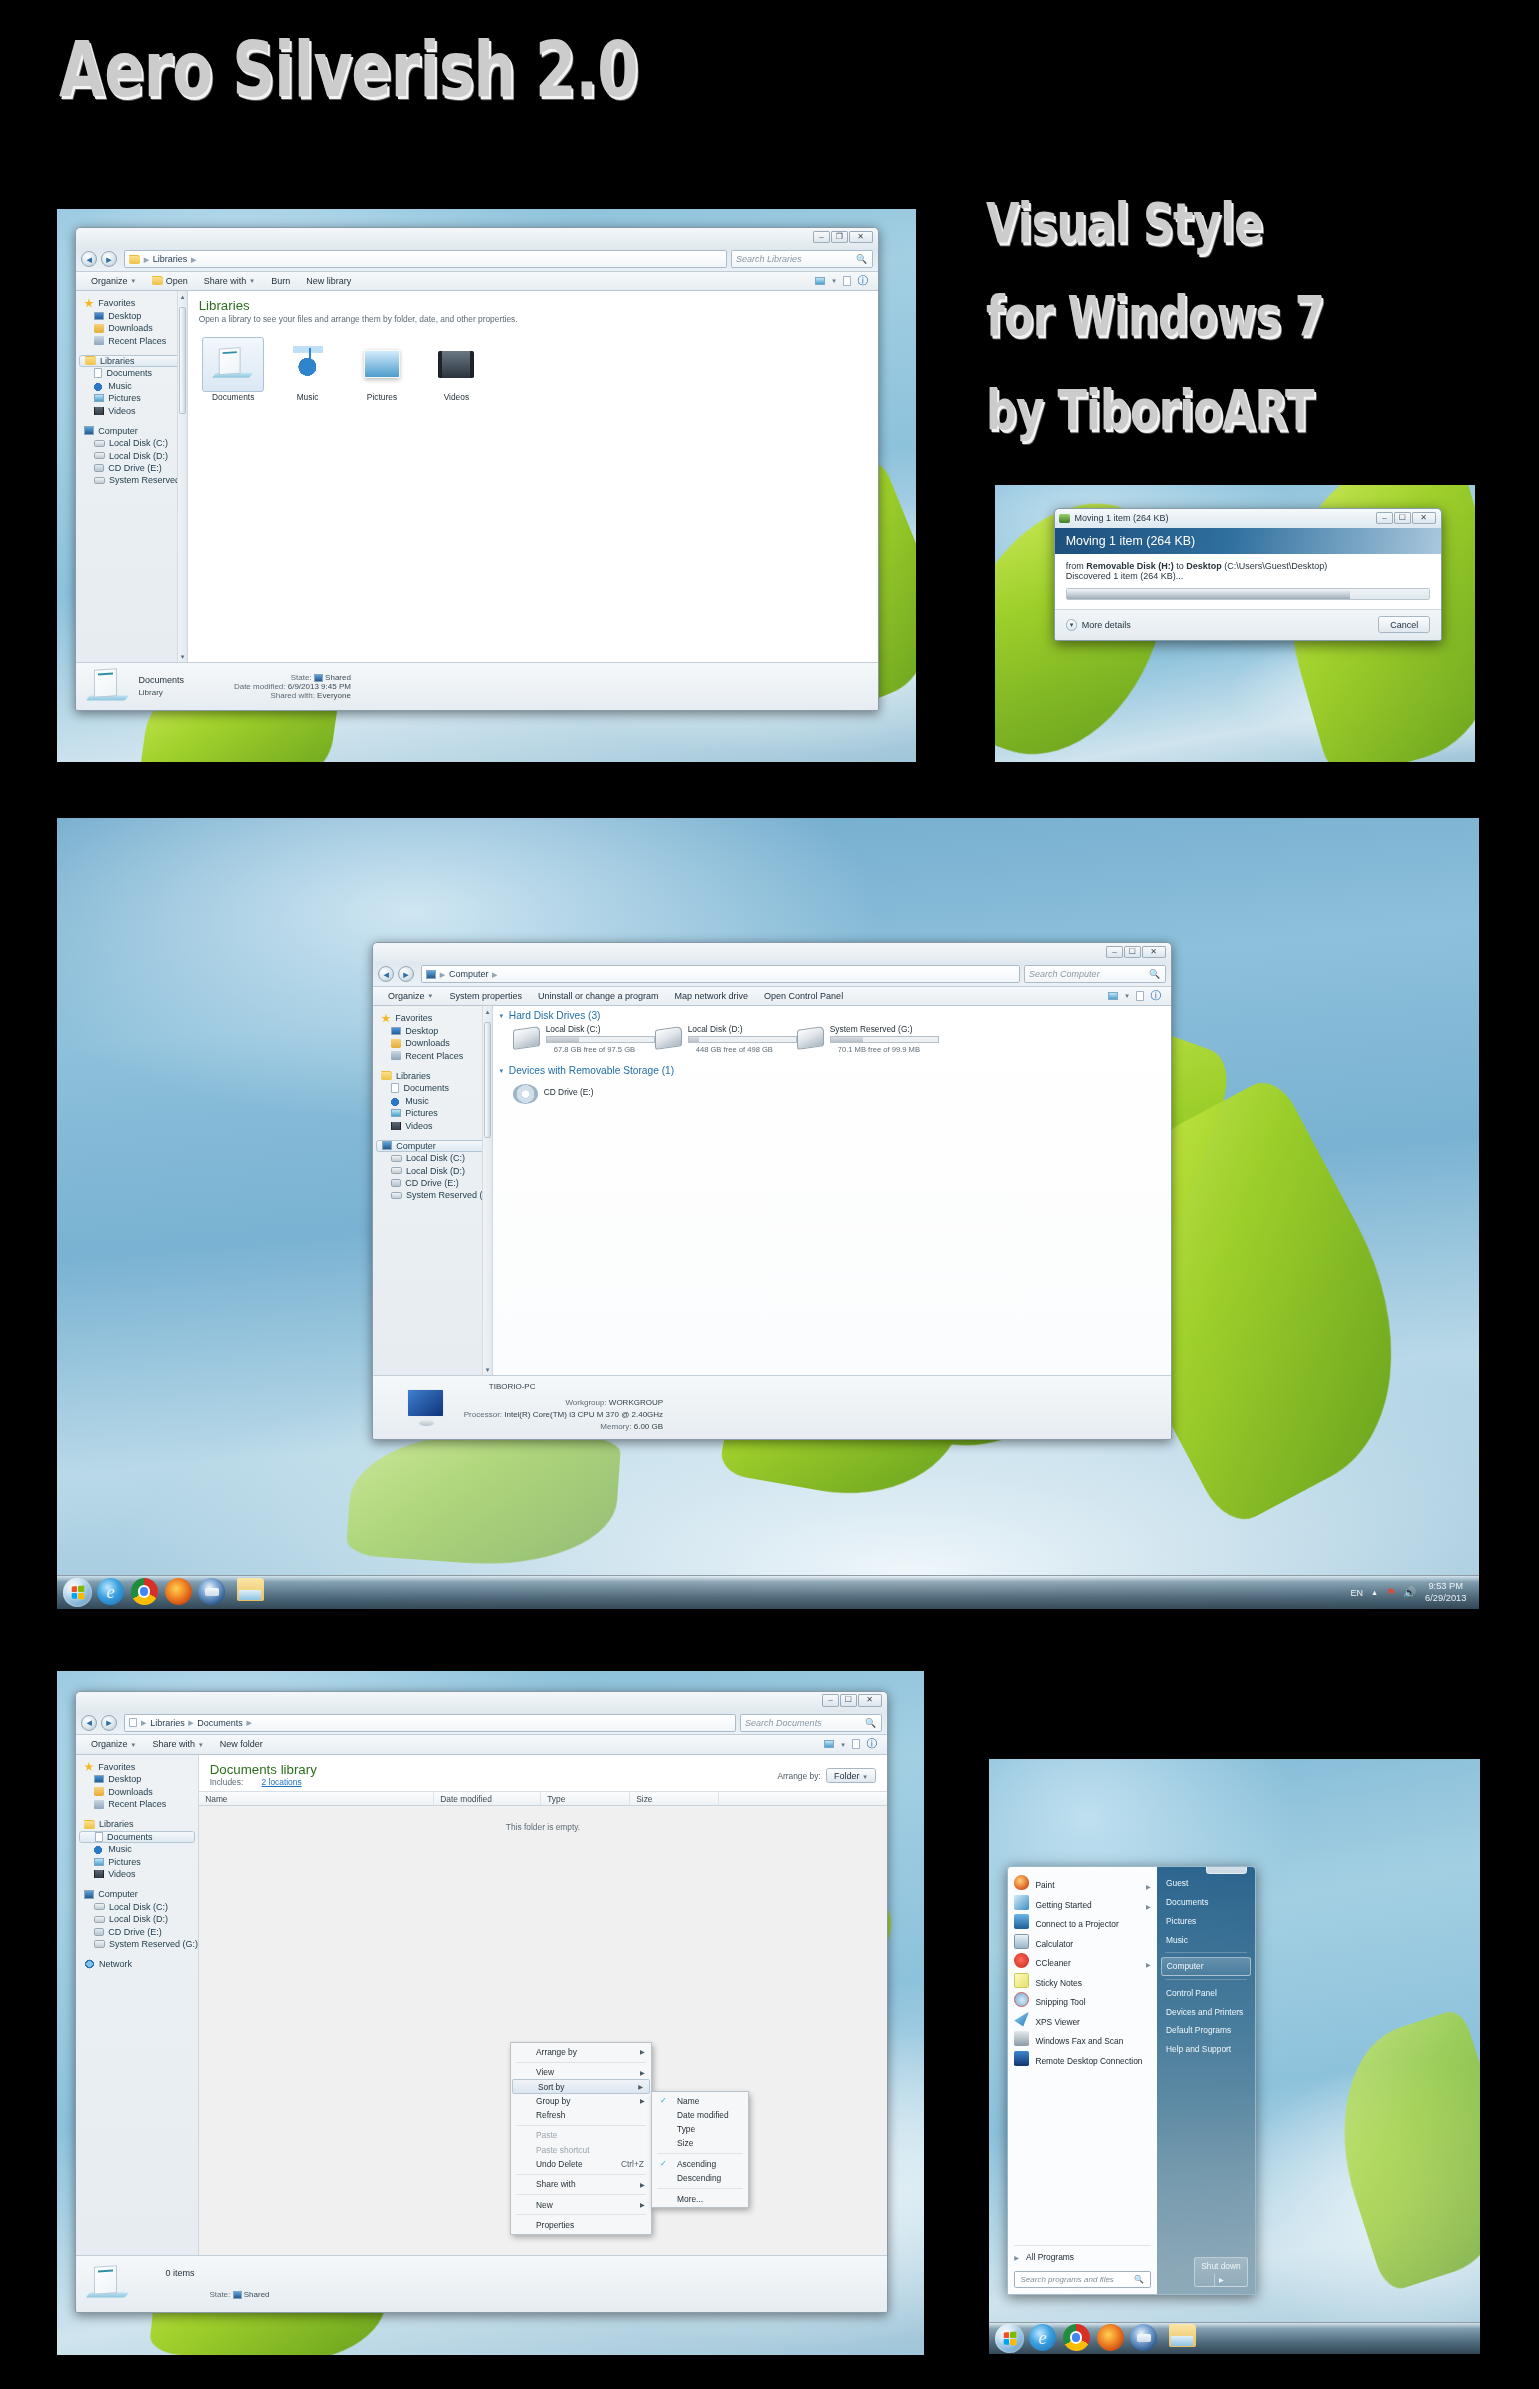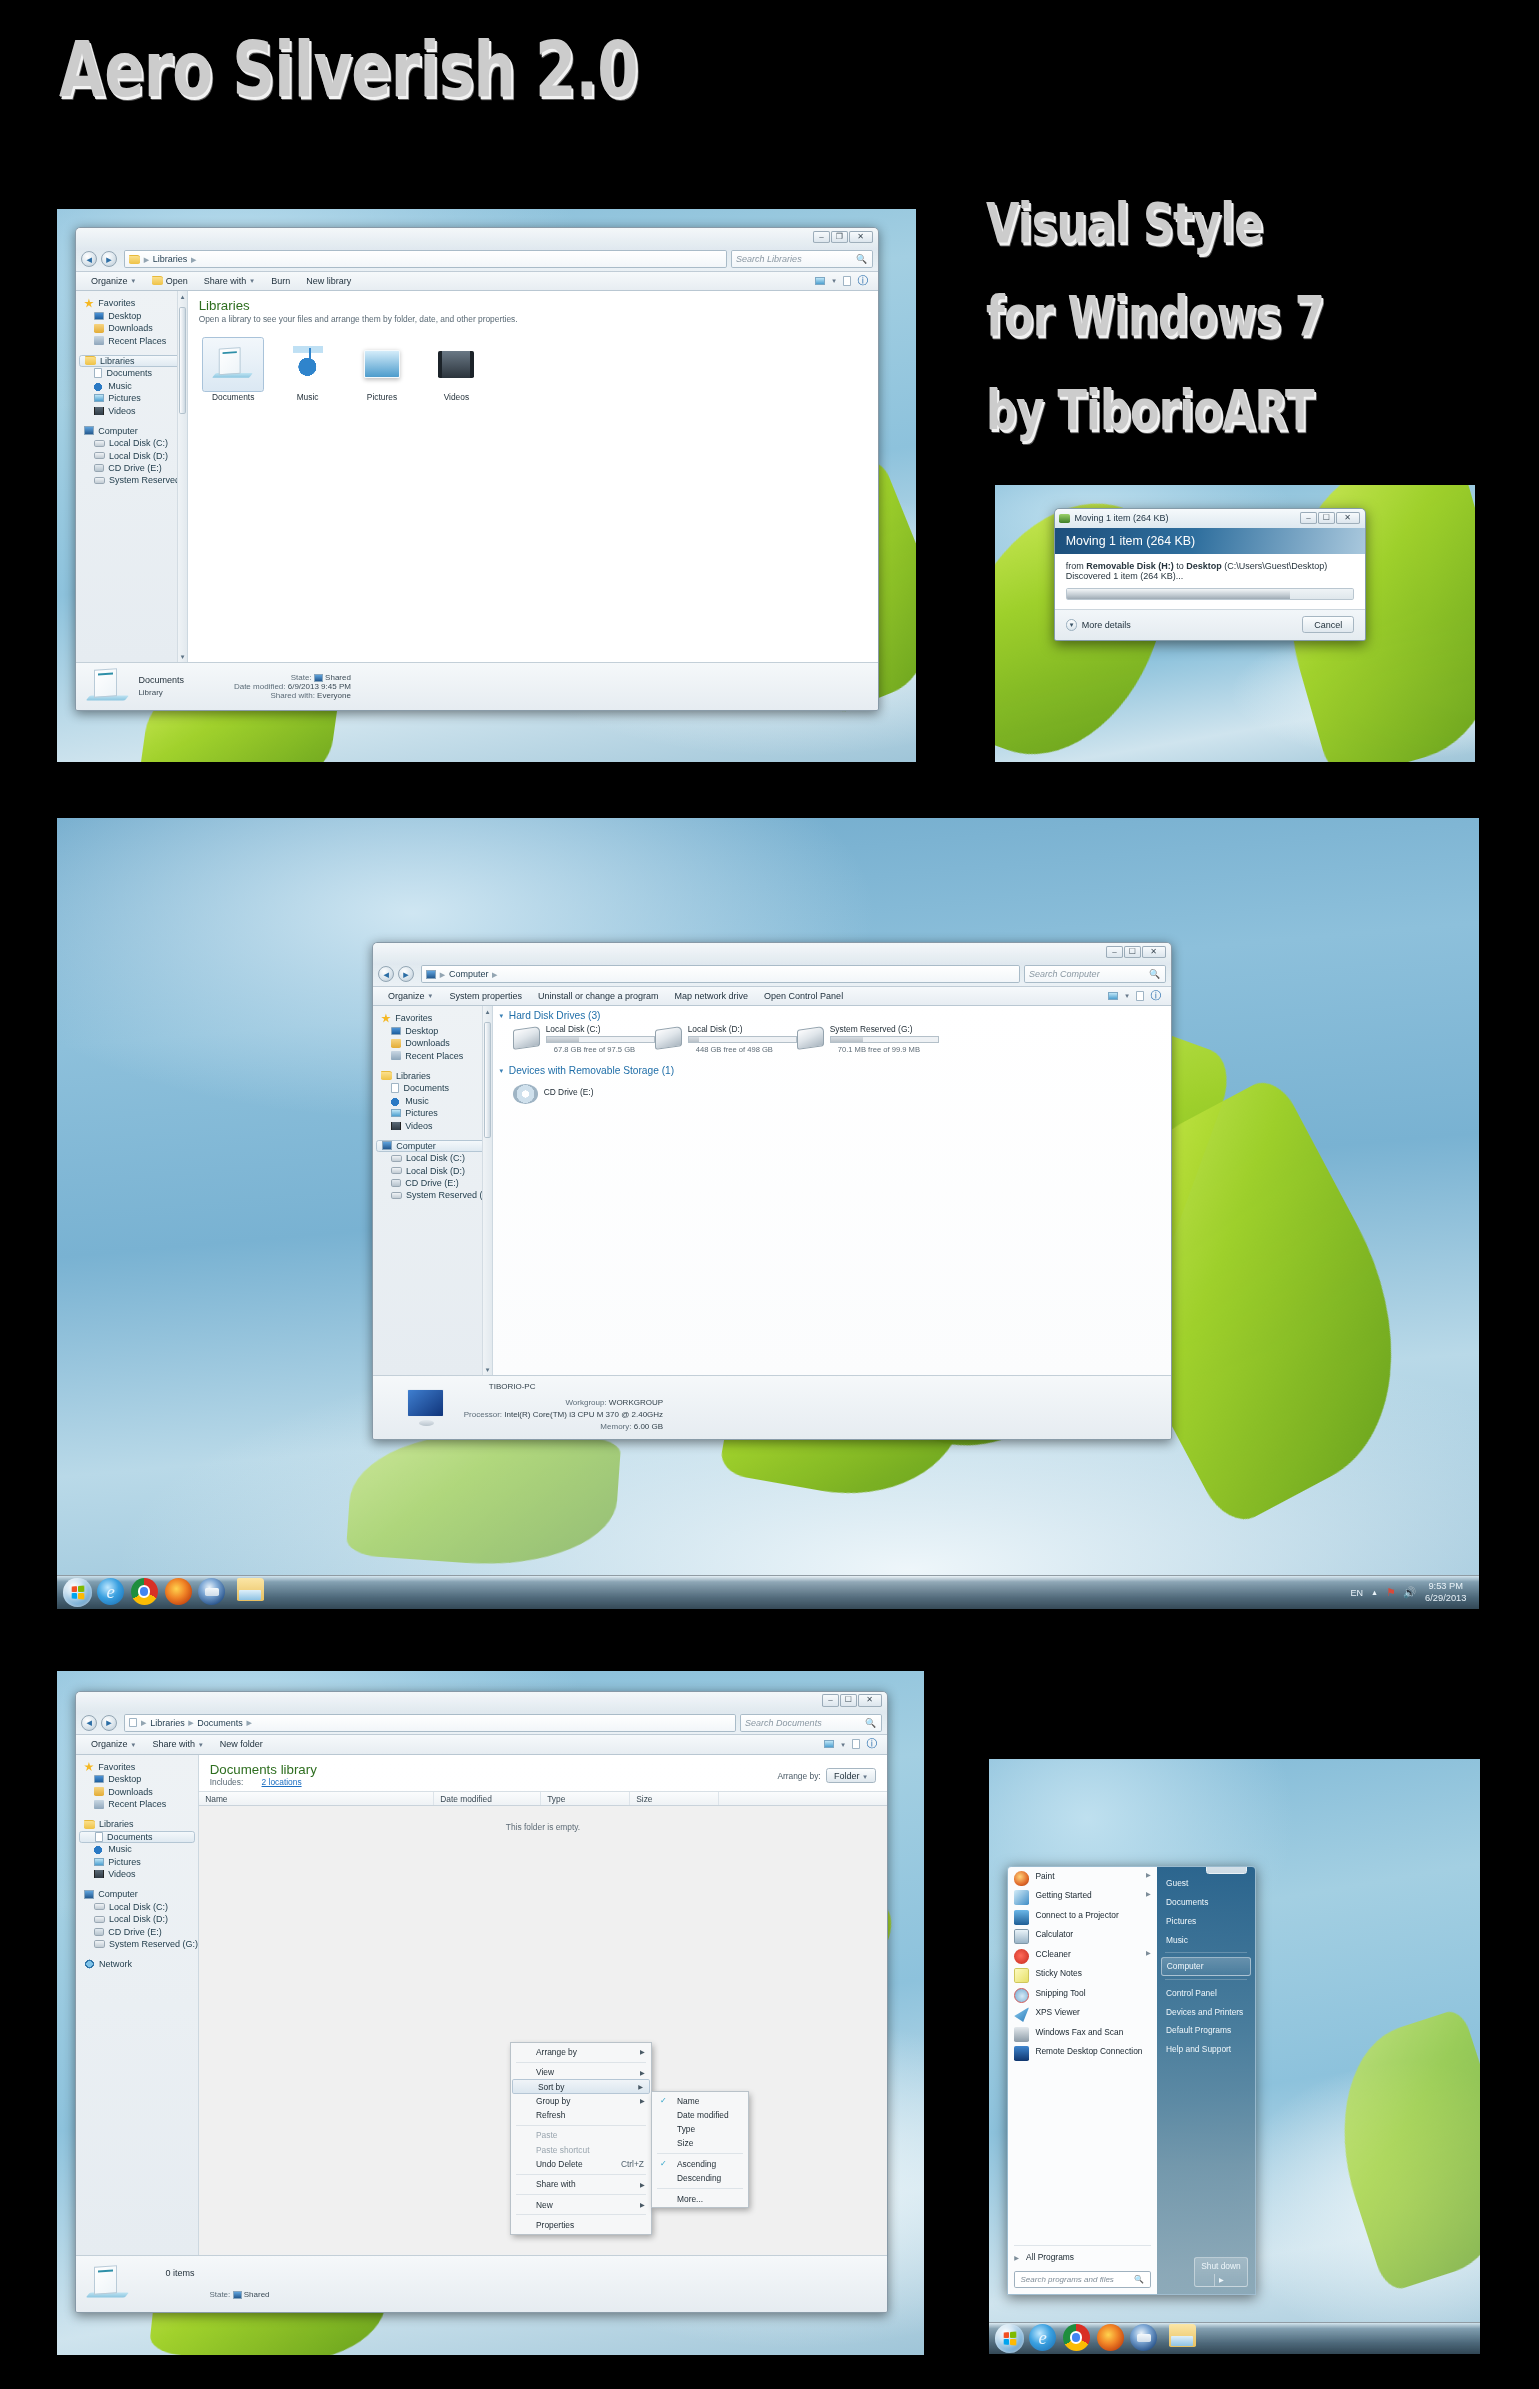--- a/index.html
+++ b/index.html
@@ -306,21 +306,21 @@
   .ctx-sep { height:0.9px; background:#dde3e8; margin:2.7px 5.3px; }
 
   
   .startmenu {
     position:absolute; display:flex;
     border:0.9px solid rgba(150,180,200,.8); border-radius:4.4px 4.4px 0 0;
     box-shadow:0 2.7px 12.4px rgba(0,0,0,.5); overflow:hidden;
   }
   .sm-left { width:149px; background:#fbfcfd; display:flex; flex-direction:column; }
   .sm-progs { flex:1; padding:3.6px 0; }
-  .sm-item { height:19.5px; display:flex; align-items:flex-start; gap:6.2px; padding:0 7.1px 0 6.2px; font-size:8.4px; color:#17242d; position:relative; }
+  .sm-item { height:19.5px; display:flex; align-items:flex-end; gap:6.2px; padding:0 7.1px 0 6.2px; font-size:8.4px; color:#17242d; position:relative; }
   .sm-item .arrow { position:absolute; right:6.2px; font-size:6.2px; color:#7d8d99; }
   .sm-ico { width:15px; height:15px; border-radius:1.8px; flex:0 0 auto; }
   .sm-sep { height:0.9px; background:#dfe5ea; margin:2.7px 6.2px; }
   .sm-all { height:18px; display:flex; align-items:center; gap:7.1px; padding:0 6.2px; font-size:8.4px; color:#17242d; }
   .sm-search {
     margin:4.4px 6.2px 6.2px 6.2px; height:17px; border:0.9px solid #9fb1bf; border-radius:1.8px;
     background:#fff; display:flex; align-items:center; justify-content:space-between;
     padding:0 5.3px; font-size:8px; color:#808e99; font-style:italic;
   }
   .sm-right {
@@ -543,21 +543,21 @@
         </div>
       </div>
     </div>
   </div>
 
   <div class="shot" style="left:995px; top:485px; width:480px; height:277px;">
     <div class="wallpaper"></div>
     <div class="leaf" style="left:-27px;top:9px;width:187px;height:267px;transform:rotate(20deg);"></div>
     <div class="leaf" style="left:293px;top:-18px;width:213px;height:293px;transform:rotate(-16deg);"></div>
 
-    <div class="dlg" style="left:59px; top:23px; width:312px; height:133px;">
+    <div class="dlg" style="left:59px; top:23px; width:388px; height:133px;">
       <div class="dlg-tb">
         <span style="width:10.7px;height:9px;background:linear-gradient(180deg,#9ad16a,#3f7f28);border-radius:1.8px;display:inline-block;"></span>
         <span>Moving 1 item (264 KB)</span>
         <span class="winbtns" style="top:2.7px;">
           <span class="wb">–</span>
           <span class="wb">☐</span>
           <span class="wb close">✕</span>
         </span>
       </div>
       <div class="dlg-banner">Moving 1 item (264 KB)</div>

